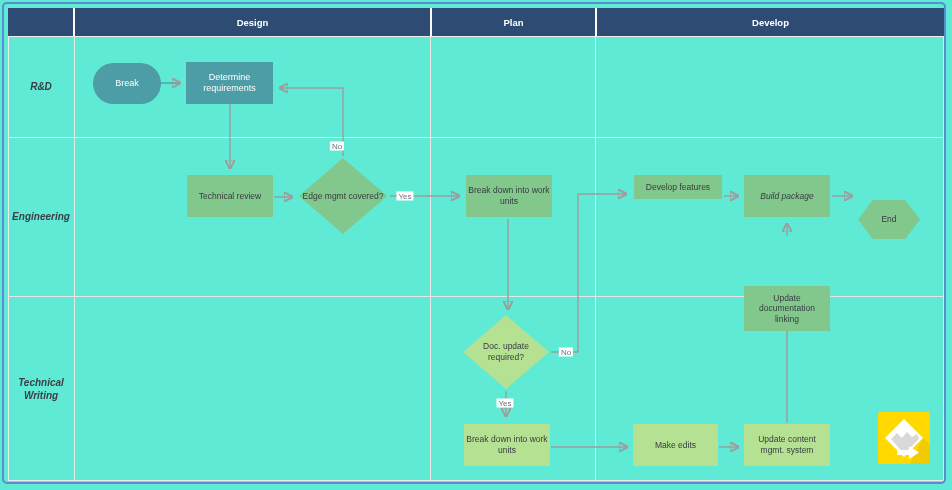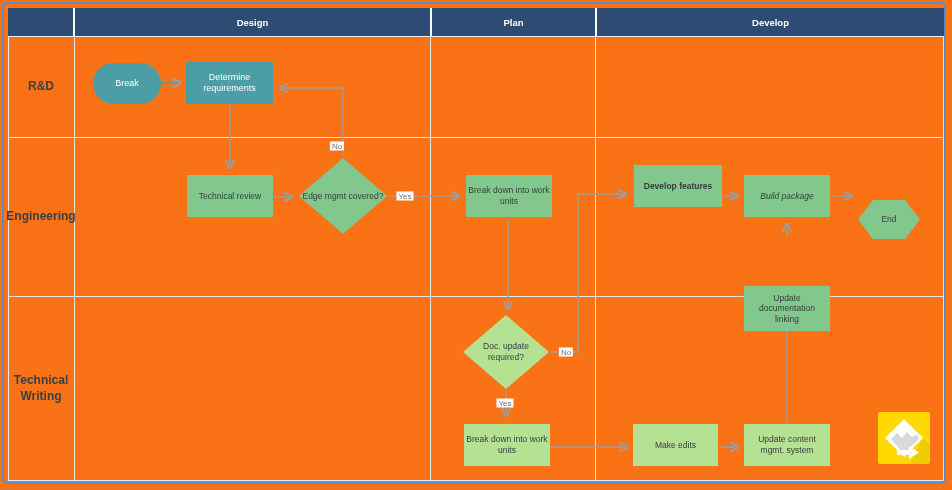--- a/index.html
+++ b/index.html
@@ -1,17 +1,17 @@
 <!DOCTYPE html>
 <html><head>
 <meta charset="utf-8">
 <style>
   html,body{margin:0;padding:0;background:#ffffff;}
   .page{
-    position:relative;width:952px;height:490px;background:#f97316;overflow:hidden;
+    position:relative;width:952px;height:490px;background:#5eead4;overflow:hidden;
     font-family:"Liberation Sans",sans-serif;
   }
   .outer-border{
     position:absolute;left:2px;top:2px;width:944px;height:482px;
     border:2px solid #5b8bd0;border-radius:5px;box-sizing:border-box;pointer-events:none;z-index:50;
   }
   
   .header{position:absolute;left:8px;top:8px;width:936px;height:28px;display:flex;background:#2d4b73;}
   .hcell{
     display:flex;align-items:center;justify-content:center;
@@ -22,21 +22,21 @@
   .hc-design{width:357px;}
   .hc-plan{width:165px;}
   .hc-develop{width:349px;}
   
   .body-frame{position:absolute;left:8px;top:36px;width:936px;height:445px;border:1px solid #ececec;box-sizing:border-box;}
   .vline{position:absolute;top:36px;height:445px;width:1px;background:#e6e6e6;}
   .hline{position:absolute;left:8px;width:936px;height:1px;background:#e6e6e6;}
   
   .rowlabel{
     position:absolute;left:8px;width:66px;display:flex;align-items:center;justify-content:center;
-    text-align:center;font-weight:bold;font-size:12px;color:#3a3f45;line-height:1.3;padding:0 22px;box-sizing:border-box;
+    text-align:center;font-weight:bold;font-size:10px;color:#3a3f45;line-height:1.3;padding:0 22px;box-sizing:border-box;font-style:italic;
   }
   
   .node{
     position:absolute;display:flex;align-items:center;justify-content:center;text-align:center;
     font-size:8.5px;line-height:1.25;color:#373c41;box-sizing:border-box;padding:2px;z-index:10;
   }
   .teal{background:#4c9da5;color:#ffffff;font-size:9px;}
   .gmed{background:#82c78b;}
   .glight{background:#b5e192;}
   .stadium{border-radius:21px;}
@@ -104,21 +104,21 @@
   <span class="edge-label" style="left:337px;top:146px;">No</span>
   <span class="edge-label" style="left:405px;top:196px;">Yes</span>
   <span class="edge-label" style="left:566px;top:352px;">No</span>
   <span class="edge-label" style="left:505px;top:403px;">Yes</span>
 
   <div class="node teal stadium" style="left:93px;top:63px;width:68px;height:41px;">Break</div>
   <div class="node teal" style="left:186px;top:62px;width:87px;height:42px;">Determine requirements</div>
   <div class="node gmed" style="left:187px;top:175px;width:86px;height:42px;">Technical review</div>
   <div class="node gmed diamond" style="left:299px;top:158px;width:88px;height:76px;">Edge mgmt covered?</div>
   <div class="node gmed" style="left:466px;top:175px;width:86px;height:42px;">Break down into work units</div>
-  <div class="node gmed" style="left:634px;top:165px;width:88px;height:42px;font-weight:bold;">Develop features</div>
+  <div class="node gmed" style="left:634px;top:175px;width:88px;height:24px;">Develop features</div>
   <div class="node gmed" style="left:744px;top:175px;width:86px;height:42px;font-style:italic;">Build package</div>
   <div class="node gmed hexagon" style="left:858px;top:177px;width:62px;height:39px;">End</div>
   <div class="node gmed" style="left:744px;top:238px;width:86px;height:45px;margin-top:48px;">Update documentation linking</div>
   <div class="node glight diamond" style="left:463px;top:315px;width:86px;height:74px;">Doc. update required?</div>
   <div class="node glight" style="left:464px;top:424px;width:86px;height:42px;">Break down into work units</div>
   <div class="node glight" style="left:633px;top:424px;width:85px;height:42px;">Make edits</div>
   <div class="node glight" style="left:744px;top:424px;width:86px;height:42px;">Update content mgmt. system</div>
 
   <div class="logo">
     <svg width="52" height="52" viewBox="0 0 52 52">

